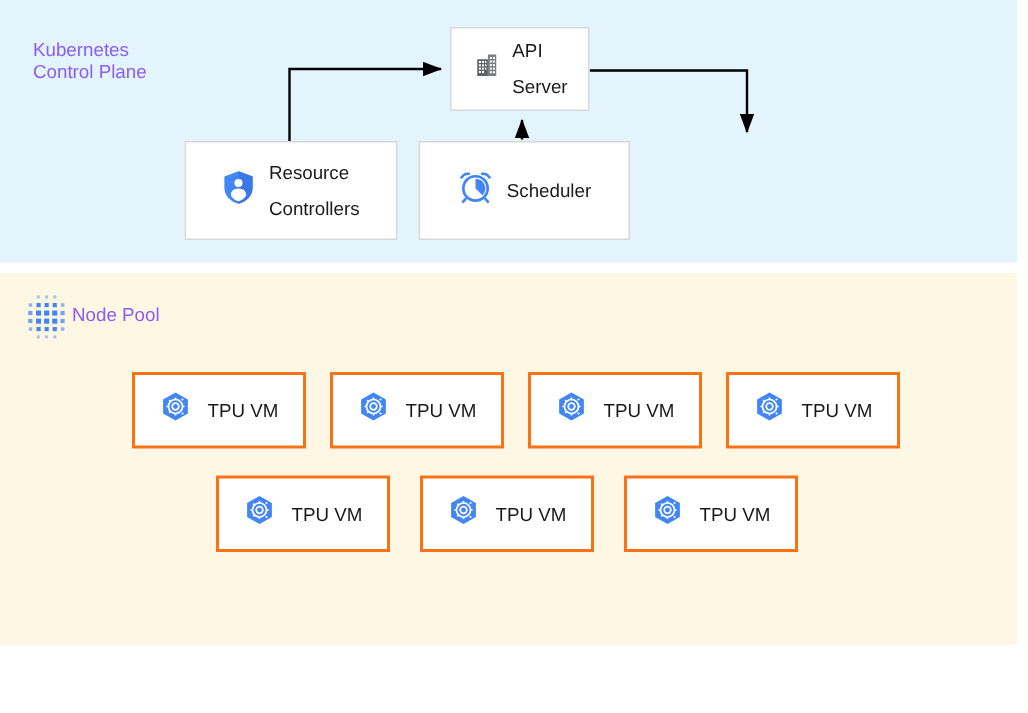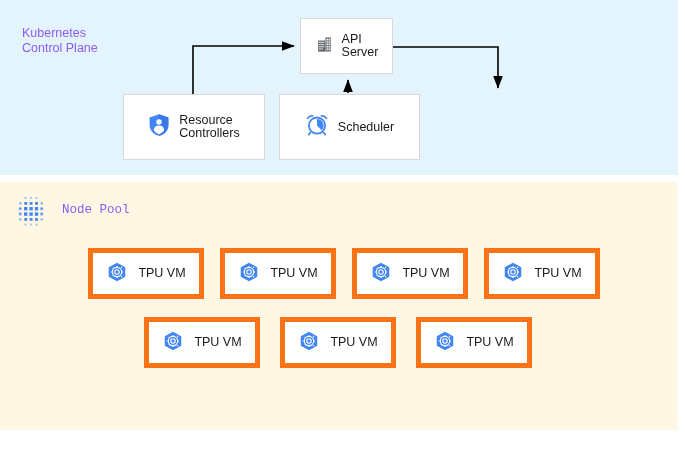--- a/index.html
+++ b/index.html
@@ -43,42 +43,41 @@
     font-size: 12.5px;
     line-height: 15px;
     color: #8b5cf6;
     white-space: pre-line;
   }
   #control-plane-title {
     left: 22px;
     top: 26px;
   }
   #node-pool-title {
-    left: 62px;
+    left: 48px;
     top: 200px;
     line-height: 20px;
-    font-family: Liberation Mono, monospace;
   }
   .node {
     position: absolute;
     box-sizing: border-box;
     background: #ffffff;
     border: 1px solid #d8d8d8;
     display: flex;
     align-items: center;
     justify-content: center;
   }
   .node-inner {
     display: flex;
     align-items: center;
     gap: 9px;
   }
   .node-label {
     font-size: 12.5px;
-    line-height: 13px;
+    line-height: 24px;
     color: #1a1a1a;
     white-space: pre-line;
   }
   .icon {
     display: block;
     flex: 0 0 auto;
   }
   #api-server-box {
     left: 300px;
     top: 18px;
@@ -101,21 +100,21 @@
   #storage-box {
     left: 440px;
     top: 94px;
     width: 125px;
     height: 66px;
   }
   .tpu-box {
     position: absolute;
     box-sizing: border-box;
     background: #ffffff;
-    border: 5px solid #f97316;
+    border: 2px solid #f97316;
     width: 116px;
     height: 51px;
     display: flex;
     align-items: center;
     justify-content: center;
   }
   .tpu-inner {
     display: flex;
     align-items: center;
     gap: 10px;

